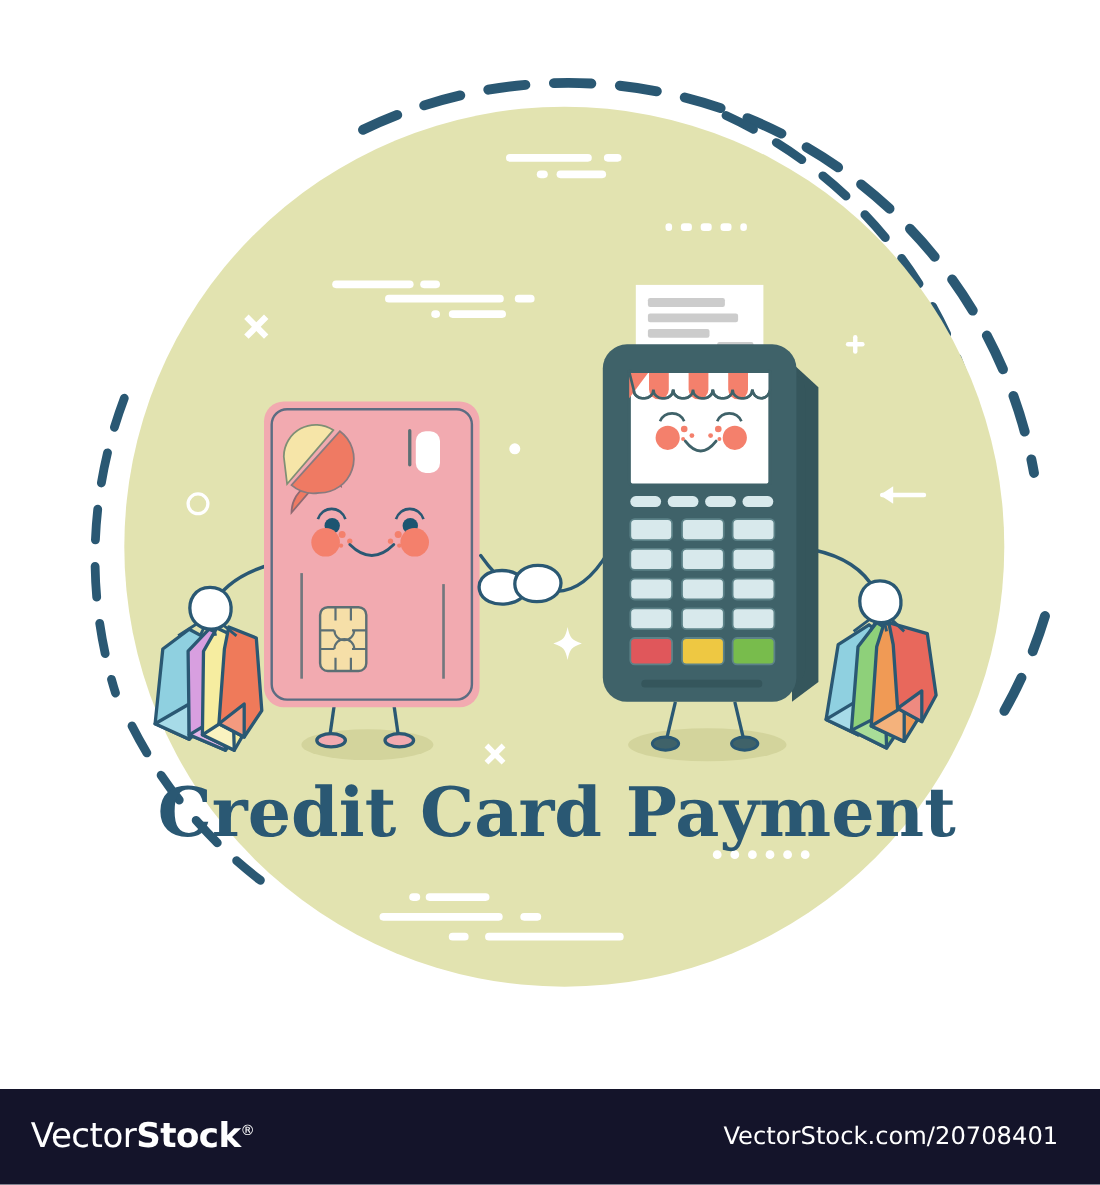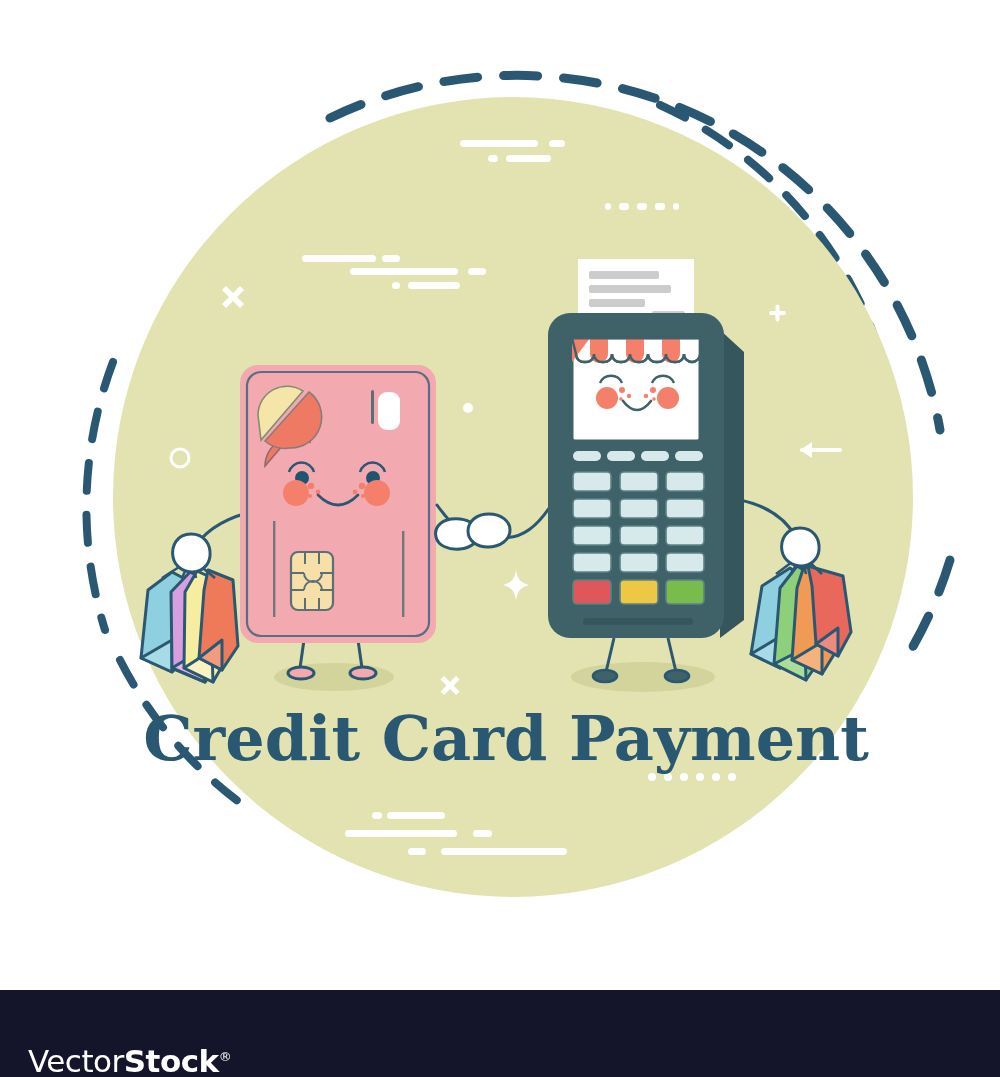--- a/index.html
+++ b/index.html
@@ -33,21 +33,21 @@
 
   
   #footer {
     position: absolute;
     left: 0;
     top: 990px;
     width: 1000px;
     height: 87px;
     background: #14142a;
     display: flex;
-    align-items: flex-end;
+    align-items: center;
     justify-content: space-between;
     box-sizing: border-box;
     padding: 0 28px 0 28px;
   }
   #brand {
     color: #ffffff;
     font-family: "DejaVu Sans", sans-serif;
     font-size: 31px;
     letter-spacing: -0.5px;
     white-space: nowrap;
@@ -353,13 +353,14 @@
 
     <text id="svg-title" x="506" y="760" text-anchor="middle" font-family="DejaVu Serif, serif" font-size="62" font-weight="700" fill="#2a5873" letter-spacing="0">Credit Card Payment</text>
   </svg>
 
 </div>
 
 <div id="footer">
   <div id="brand">
     <span class="light">Vector</span><span class="bold">Stock</span><span class="reg">®</span>
   </div>
+  <div id="footer-url">VectorStock.com/20708401</div>
 </div>
 
 </body></html>

